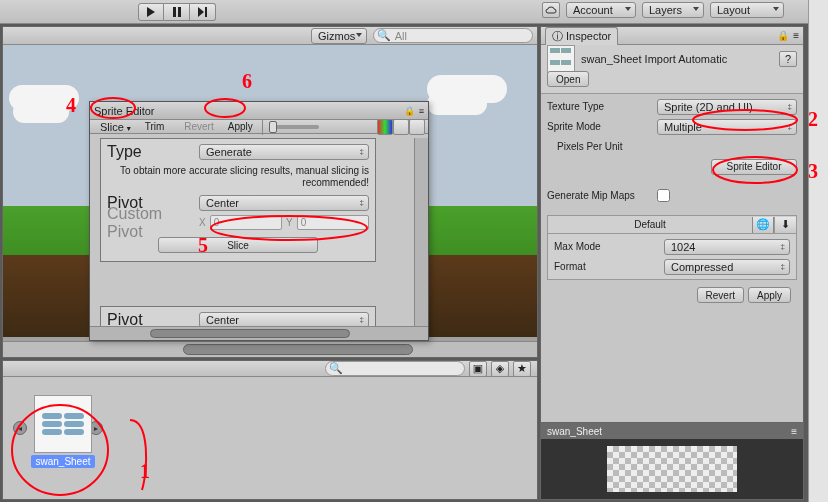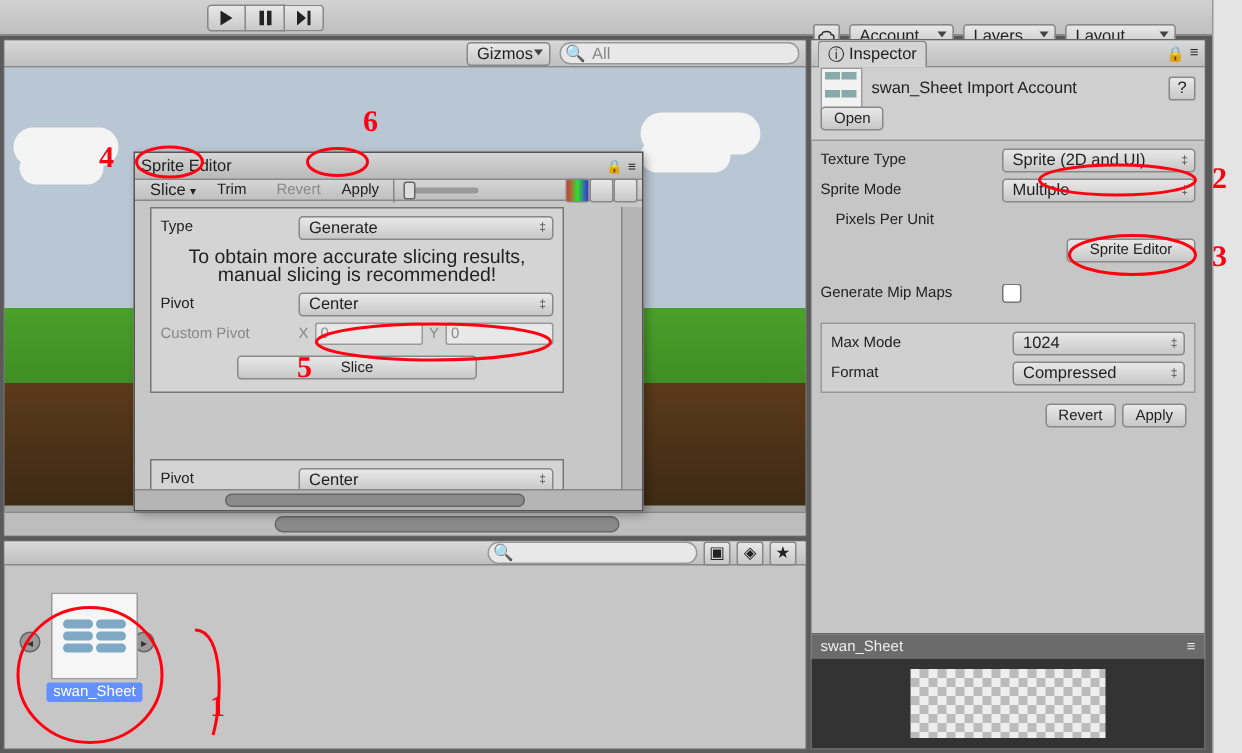--- a/index.html
+++ b/index.html
@@ -13,44 +13,44 @@
   .iconbtn{width:18px;height:16px;background:linear-gradient(#e8e8e8,#c8c8c8);border:1px solid #888;border-radius:2px;display:inline-flex;align-items:center;justify-content:center;cursor:pointer}
   .sep{width:1px;height:16px;background:#888;margin:0 2px}
 
   
   #topbar{position:absolute;left:0;top:0;right:20px;height:24px;background:linear-gradient(#d2d2d2,#bfbfbf);border-bottom:1px solid #888;display:flex;align-items:center;padding:0 6px;gap:4px}
   #playgrp{position:absolute;left:138px;top:3px;display:flex}
   #playgrp .iconbtn{width:26px;height:18px;border-radius:0}
   #playgrp .iconbtn:first-child{border-radius:3px 0 0 3px}
   #playgrp .iconbtn:last-child{border-radius:0 3px 3px 0;border-left:none}
   #playgrp .iconbtn:nth-child(2){border-left:none}
-  #right-tools{position:absolute;right:24px;top:16px;display:flex;gap:6px;align-items:flex-start}
+  #right-tools{position:absolute;right:24px;top:2px;display:flex;gap:6px;align-items:flex-start}
 
   
   #scenewrap{position:absolute;left:2px;top:26px;width:536px;height:332px;background:#a0a0a0;border:1px solid #666}
   #scenebar{height:18px;background:linear-gradient(#d8d8d8,#c0c0c0);border-bottom:1px solid #888;display:flex;align-items:center;justify-content:flex-end;padding:0 4px;gap:6px}
   #sceneview{position:absolute;left:0;top:18px;right:0;bottom:20px;background:linear-gradient(#b9c6d3 0%,#b9c6d3 55%,#4aa12a 55%,#3f8e24 72%,#5b3a1a 72%,#3e2a14 100%)}
   .cloud{position:absolute;background:#f4f4f4;border-radius:30px}
   #scroll-h{position:absolute;left:0;right:0;bottom:0;height:16px;background:#bdbdbd;border-top:1px solid #888}
   #scroll-h .thumb{position:absolute;left:180px;top:2px;width:230px;height:11px;background:#8a8a8a;border:1px solid #666;border-radius:6px}
 
   
   #sew{position:absolute;left:86px;top:74px;width:340px;height:240px;background:#c7c7c7;border:1px solid #555;box-shadow:2px 2px 6px rgba(0,0,0,.3)}
   #sew-titlebar{height:18px;background:linear-gradient(#d6d6d6,#b9b9b9);border-bottom:1px solid #888;display:flex;align-items:center;padding:0 4px;justify-content:space-between}
   #sew-tools{height:14px;background:linear-gradient(#d6d6d6,#bfbfbf);border-bottom:1px solid #888;display:flex;align-items:center;padding:0 3px;gap:0}
   #sew-tools .tb{padding:1px 6px;font-size:10px;border:1px solid transparent;cursor:pointer}
   #sew-tools .tb.dis{color:#888}
   #sew-body{position:absolute;left:0;top:36px;right:14px;bottom:14px;background:#c7c7c7;overflow:hidden}
   #sew-vbar{position:absolute;right:0;top:36px;bottom:14px;width:14px;background:#b5b5b5;border-left:1px solid #888}
   #sew-hbar{position:absolute;left:0;right:0;bottom:0;height:14px;background:#b5b5b5;border-top:1px solid #888}
   #slice-popup{position:absolute;left:10px;top:0;width:276px;background:#d4d4d4;border:1px solid #777;padding:4px 6px 8px;display:flex;flex-direction:column;gap:3px}
   .prow{display:flex;align-items:center;height:17px;gap:4px}
-  .prow .pl{width:88px;font-size:10px}
+  .prow .pl{width:88px;font-size:16px}
   .pv{flex:1}
-  .hint{font-size:13px;text-align:center;line-height:12px;padding:2px 0}
+  .hint{font-size:10px;text-align:right;line-height:12px;padding:2px 0}
   #slice-btn{margin:3px auto 0;width:160px}
   #lower-panel{position:absolute;left:10px;top:168px;width:276px;background:#d4d4d4;border:1px solid #777;padding:4px 6px}
   .slidertrack{flex:0 0 50px;height:4px;background:#999;border-radius:2px;position:relative;margin-left:4px}
   .sliderhandle{position:absolute;left:0;top:-4px;width:8px;height:12px;background:#ddd;border:1px solid #666;border-radius:2px}
 
   
   #bottom{position:absolute;left:2px;top:360px;width:536px;height:140px;background:#c6c6c6;border:1px solid #666}
   #bottom-bar{height:16px;background:linear-gradient(#d8d8d8,#c0c0c0);border-bottom:1px solid #888;display:flex;align-items:center;justify-content:flex-end;padding:0 6px;gap:4px}
   #assets{position:absolute;left:8px;top:24px;bottom:6px;right:8px;background:#c6c6c6}
   .asset{position:absolute;left:18px;top:10px;width:68px;display:flex;flex-direction:column;align-items:center;gap:2px}
@@ -61,21 +61,21 @@
 
   
   #insp{position:absolute;left:540px;top:26px;width:264px;bottom:2px;background:#c6c6c6;border:1px solid #666;display:flex;flex-direction:column}
   #insp-tab{height:18px;background:linear-gradient(#d8d8d8,#c0c0c0);border-bottom:1px solid #888;display:flex;align-items:center;padding:0 4px;gap:3px}
   .tab{background:#d4d4d4;border:1px solid #888;border-bottom:none;border-radius:3px 3px 0 0;padding:1px 6px;font-size:10px;display:flex;align-items:center;gap:3px}
   #insp-head{padding:4px 6px;border-bottom:1px solid #999;background:#cfcfcf}
   #insp-head .hrow{display:flex;align-items:center;gap:6px;height:20px}
   .assetico{width:28px;height:28px;background:#f2f2f2;border:1px solid #999;display:flex;flex-wrap:wrap;padding:2px;gap:1px}
   .assetico span{width:10px;height:5px;background:#8aa}
   #insp-body{padding:4px 6px;display:flex;flex-direction:column;gap:3px}
-  .irow{display:flex;align-items:center;height:17px;gap:13px}
+  .irow{display:flex;align-items:center;height:17px;gap:2px}
   .irow .il{width:108px;font-size:10px}
   .irow .iv{flex:1}
   #platform{margin-top:8px;border:1px solid #999;background:#d0d0d0}
   #platform .phead{display:flex;height:18px;align-items:center;border-bottom:1px solid #999}
   #platform .phead .pt{flex:1;text-align:center;font-size:10px}
   #platform .pbody{padding:4px 6px;display:flex;flex-direction:column;gap:3px}
   #insp-actions{display:flex;justify-content:flex-end;gap:4px;padding:4px 6px}
   #preview{margin-top:auto;border-top:1px solid #666}
   #preview .pvhead{height:16px;background:#6b6b6b;display:flex;align-items:center;padding:0 6px}
   #preview .pvhead span{color:#eee;font-size:10px}
@@ -256,21 +256,21 @@
     <span style="font-size:10px">≡</span>
   </div>
   <div id="insp-head">
     <div class="hrow">
       <div class="assetico">
           <span></span>
           <span></span>
           <span></span>
           <span></span>
         </div>
-      <div style="flex:1">swan_Sheet Import Account</div>
+      <div style="flex:1">swan_Sheet Import Automatic</div>
       <div class="iconbtn">?</div>
     </div>
     <div class="hrow" style="justify-content:flex-start">
       <div class="btn">Open</div>
     </div>
   </div>
   <div id="insp-body">
     <div class="irow">
         <div class="il">Texture Type</div>
         <div class="dd updn iv">
@@ -289,20 +289,25 @@
     <div class="irow" style="justify-content:flex-end">
         <div class="btn" style="width:86px">Sprite Editor</div>
       </div>
     <div style="height:6px"></div>
     <div class="irow">
         <div class="il">Generate Mip Maps</div>
         <input type="checkbox" style="">
       </div>
 
     <div id="platform">
+      <div class="phead">
+        <div class="pt">Default</div>
+        <div class="iconbtn" style="border-radius:0;border-top:none;border-bottom:none;width:22px">🌐</div>
+        <div class="iconbtn" style="border-radius:0;border:none;border-left:1px solid #999;width:22px">⬇</div>
+      </div>
       <div class="pbody">
         <div class="irow">
             <div class="il">Max Mode</div>
             <div class="dd updn iv">
               <span>1024</span>
             </div>
           </div>
         <div class="irow">
             <div class="il">Format</div>
             <div class="dd updn iv">

